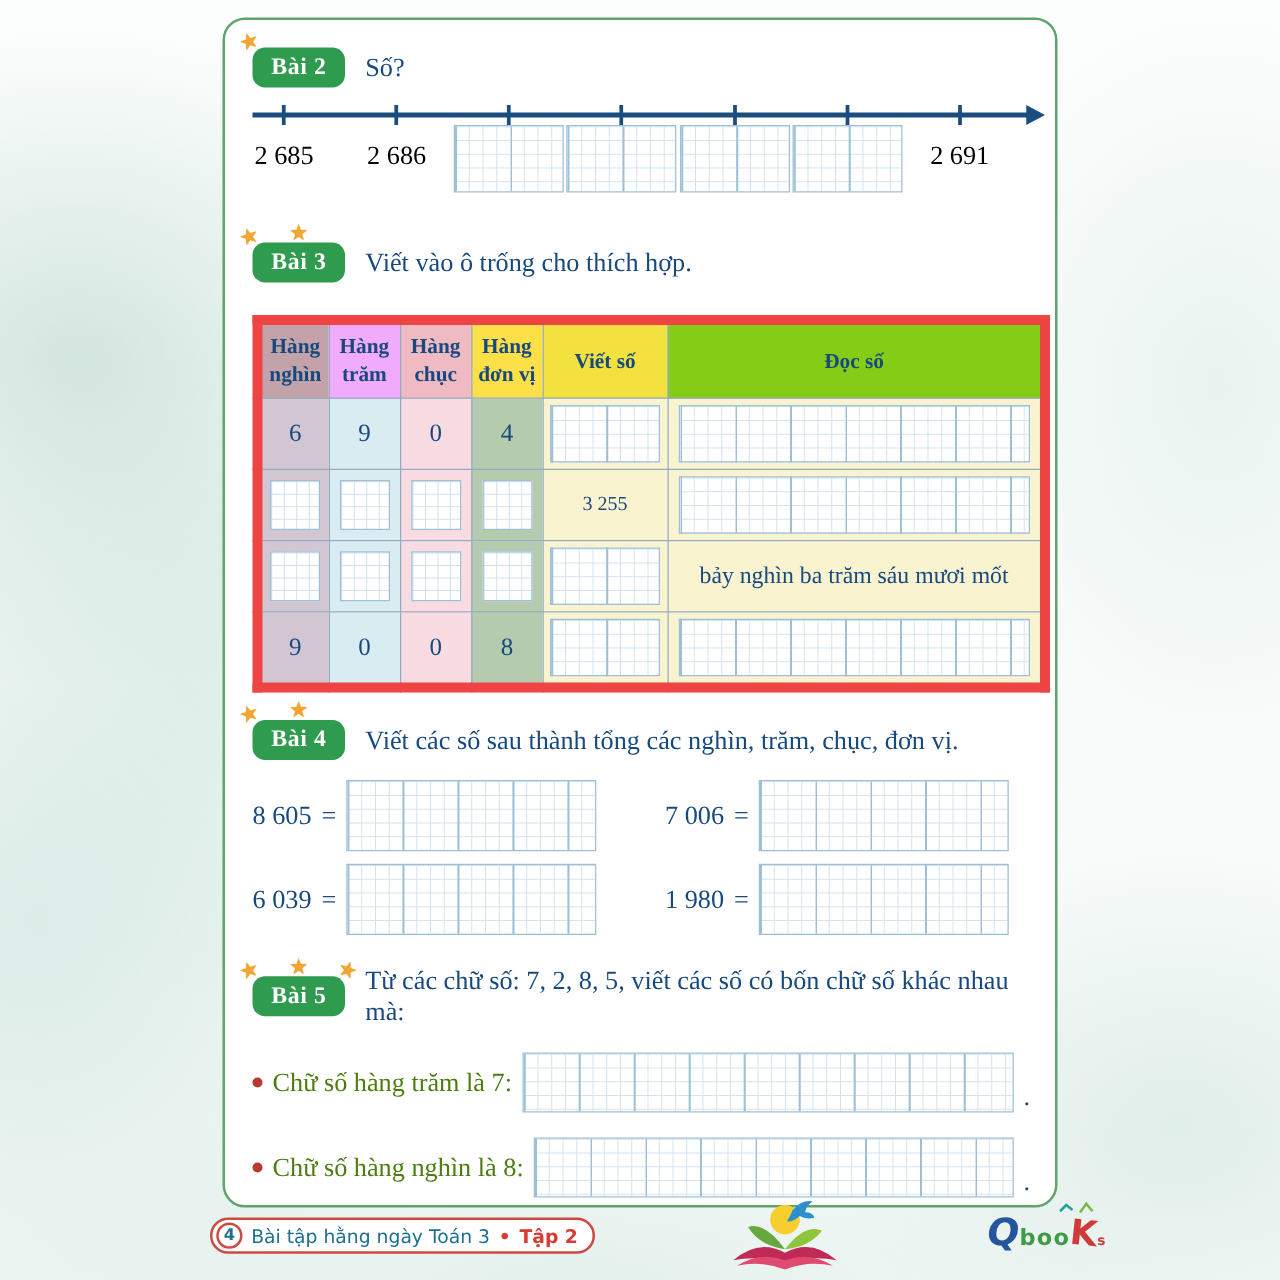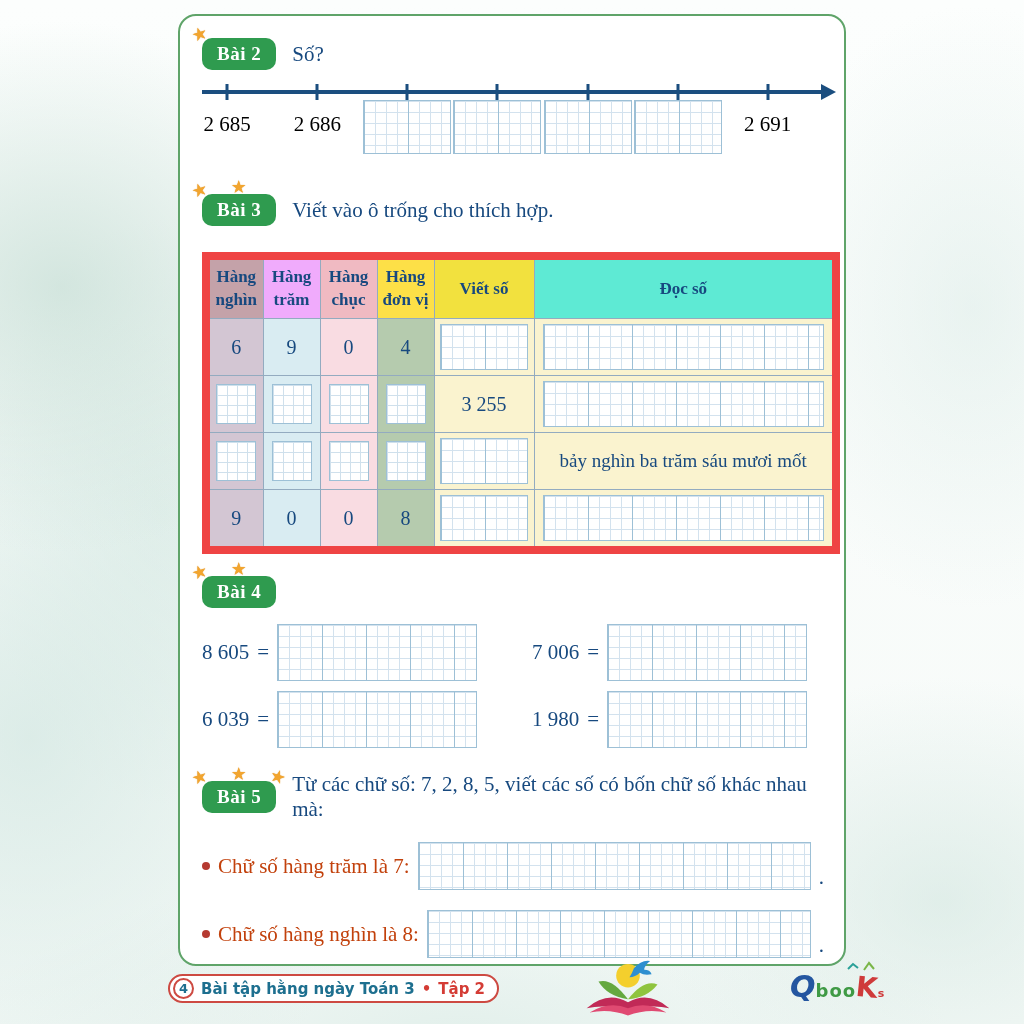--- a/index.html
+++ b/index.html
@@ -70,58 +70,58 @@
   .nl-box{position:absolute;top:0;width:88px;height:54px;transform:translateX(-50%);}
   
   table.pv{border-collapse:collapse;table-layout:fixed;width:630px;margin-top:26px;
     border:8px solid #ef4444;}
   table.pv td,table.pv th{border:1px solid #93abc0;padding:0;text-align:center;vertical-align:middle;}
   th.h1{background:#c4a2a9;}
   th.h2{background:#f0abfc;}
   th.h3{background:#f0bac2;}
   th.h4{background:#fde047;}
   th.h5{background:#f2e13e;}
-  th.h6{background:#5eead4;}
+  th.h6{background:#84cc16;}
   table.pv th{color:#17497f;font-size:17px;font-weight:bold;line-height:1.35;height:58px;}
   td.c1{background:#d3c6d3;}
   td.c2{background:#d9ecf2;}
   td.c3{background:#f9dce2;}
   td.c4{background:#b5cbae;}
   td.c5,td.c6{background:#faf3cf;}
   table.pv td{height:56px;}
   .cell-digit{color:#17497f;font-size:20px;}
   .ans-small{width:88px;height:46px;margin:0 auto;}
   .ans-wide{width:calc(100% - 16px);height:46px;margin:0 auto;}
   .doc-text{color:#17497f;font-size:19px;}
-  .viet-text{color:#17497f;font-size:20px;}
+  .viet-text{color:#17497f;font-size:16px;}
   
   .eq-grid{display:grid;grid-template-columns:330px 300px;column-gap:0;row-gap:10px;margin-top:16px;font-family:Liberation Serif, serif;}
   .eq-item{display:flex;align-items:center;gap:8px;}
   .eq-label{color:#17497f;font-size:21px;white-space:nowrap;}
   .eq-sign{color:#17497f;font-size:21px;}
   .eq-box{width:200px;height:57px;}
   
   .bullet-line{display:flex;align-items:center;gap:8px;margin-top:20px;width:622px;}
   .bullet{width:8px;height:8px;border-radius:50%;background:#b53a31;flex:0 0 auto;}
-  .bullet-label{color:#c2410c;font-size:21px;white-space:nowrap;}
+  .bullet-label{color:#4d7c0f;font-size:21px;white-space:nowrap;}
   .bullet-box{flex:1 1 auto;height:48px;}
   .suffix{color:#17497f;font-size:21px;align-self:flex-end;}
   
   .footer{position:absolute;left:0;top:972px;width:1024px;height:52px;z-index:2;}
   .footer-pill{
     position:absolute;left:168px;top:2px;display:flex;align-items:center;gap:7px;
     background:#ffffff;border:2px solid #cd4a42;border-radius:999px;
     padding:2px 12px 2px 3px;font-family:"DejaVu Sans","Liberation Sans",sans-serif;
   }
   .pill-circle{
     width:21px;height:21px;border:2px solid #cd4a42;border-radius:50%;
     display:flex;align-items:center;justify-content:center;
     color:#1d6f8f;font-weight:bold;font-size:13px;box-sizing:border-box;
   }
-  .pill-title{color:#1d6f8f;font-weight:bold;font-size:15px;white-space:nowrap;}
+  .pill-title{color:#1d6f8f;font-weight:normal;font-size:15px;white-space:nowrap;}
   .pill-sep{color:#d43c35;font-weight:bold;font-size:15px;}
   .pill-vol{color:#d43c35;font-weight:bold;font-size:15px;}
   .book-logo{position:absolute;left:583px;top:-14px;}
   .qbooks{
     position:absolute;left:790px;top:0px;display:flex;align-items:baseline;
     font-family:"DejaVu Sans","Liberation Sans",sans-serif;line-height:1;
   }
   .qb-q{color:#2456a0;font-size:30px;font-weight:bold;font-style:italic;}
   .qb-boo{color:#3f9a45;font-size:18px;font-weight:bold;letter-spacing:1px;}
   .qb-k{color:#cf3a3a;font-size:28px;font-weight:bold;transform:rotate(6deg);display:inline-block;}
@@ -255,20 +255,21 @@
     </tr>
   </tbody>
     </table>
 
   <div class="ex-head" style="margin-top:22px;">
     <span class="badge">
       <span class="star s-left">★</span>
       <span class="star s-center">★</span>
       <span>Bài 4</span>
     </span>
+    <span class="ex-title">Viết các số sau thành tổng các nghìn, trăm, chục, đơn vị.</span>
   </div>
 
   <div class="eq-grid">
     <div class="eq-item">
       <span class="eq-label">8 605</span>
       <span class="eq-sign">=</span>
       <div class="grid-box eq-box"></div>
     </div>
     <div class="eq-item">
       <span class="eq-label">7 006</span>

